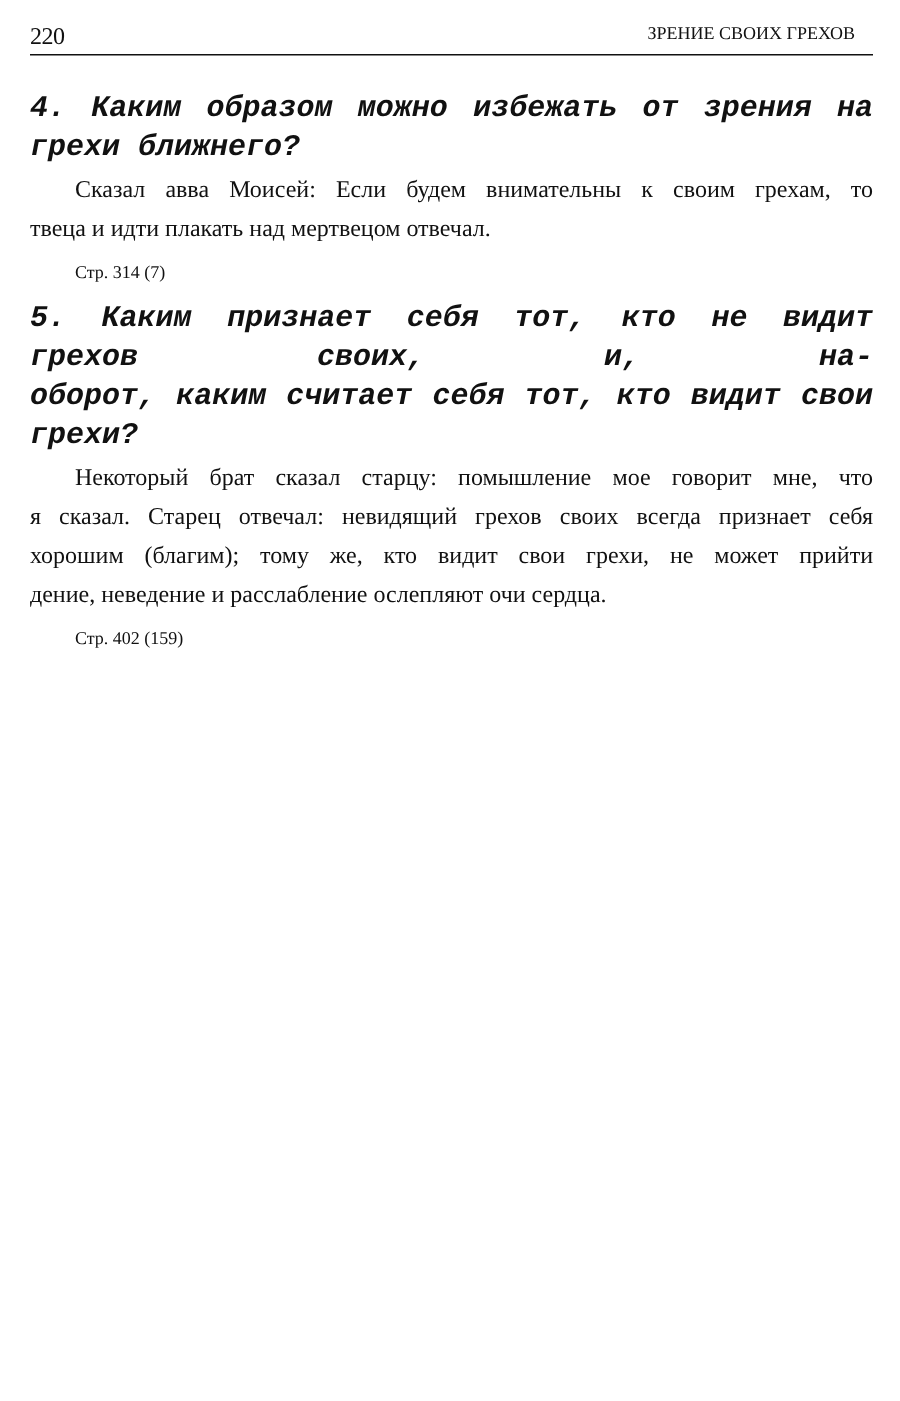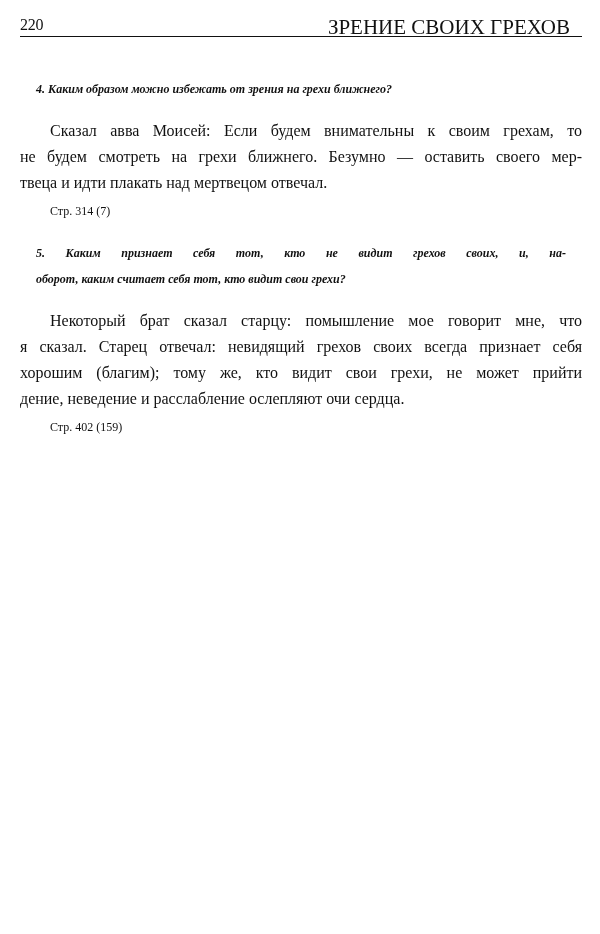--- a/index.html
+++ b/index.html
@@ -33,36 +33,37 @@
       position: absolute;
       left: 0;
       top: 4px;
       font-size: 16px;
       letter-spacing: -0.3px;
     }
     .running-title {
       position: absolute;
       right: 12px;
       top: 3px;
-      font-size: 21px;
+      font-size: 12px;
       letter-spacing: 0px;
     }
     .content {
       position: absolute;
       left: 0;
       top: 60px;
       width: 562px;
     }
     .question {
       font-weight: bold;
       font-style: italic;
-      font-size: 12px;
+      font-size: 20px;
       line-height: 26px;
-      margin: 16px;
+      margin: 0;
       text-align: justify;
+      font-family: Liberation Mono, monospace;
     }
     .answer {
       font-size: 16px;
       line-height: 26px;
       margin: 2px 0 0 0;
       text-indent: 30px;
       text-align: justify;
       hyphens: manual;
     }
     .ref {
@@ -84,21 +85,20 @@
   </div>
 
   <div class="content">
 
     <div class="section">
       <p class="question">
         <span class="line last">4. Каким образом можно избежать от зрения на грехи ближнего?</span>
       </p>
       <p class="answer">
         <span class="line" style="text-indent:30px">Сказал авва Моисей: Если будем внимательны к своим грехам, то</span>
-        <span class="line" style="text-indent:0">не будем смотреть на грехи ближнего. Безумно — оставить своего мер-</span>
         <span class="line last" style="text-indent:0">твеца и идти плакать над мертвецом отвечал.</span>
       </p>
       <p class="ref">Стр. 314 (7)</p>
     </div>
 
     <div class="section">
       <p class="question">
         <span class="line">5. Каким признает себя тот, кто не видит грехов своих, и, на-</span>
         <span class="line last">оборот, каким считает себя тот, кто видит свои грехи?</span>
       </p>

